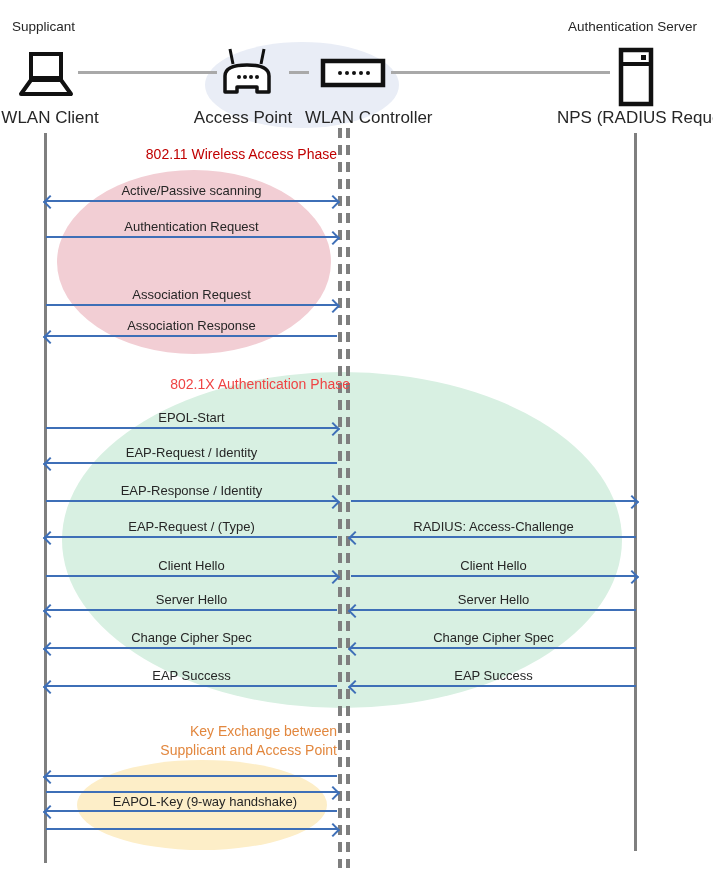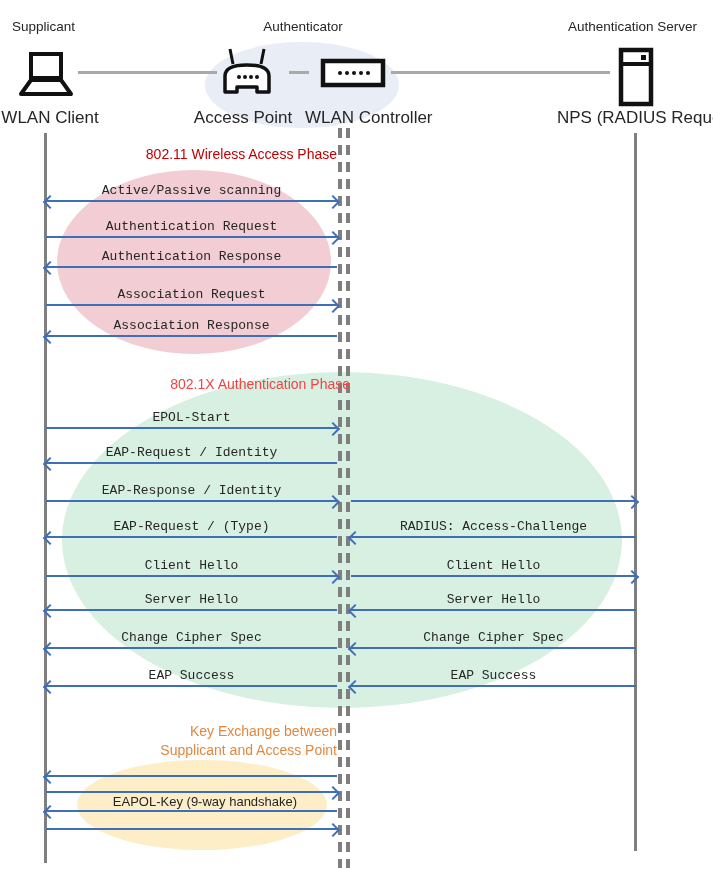--- a/index.html
+++ b/index.html
@@ -11,21 +11,21 @@
   .blob-green{left:62px;top:372px;width:560px;height:336px;background:#d8f0e2;}
   .blob-yellow{left:77px;top:760px;width:250px;height:90px;background:#fdeec8;}
   .lifeline{position:absolute;width:3px;background:#7f7f7f;z-index:1;}
   .dashline{position:absolute;width:4px;z-index:1;
     background:repeating-linear-gradient(to bottom,#7f7f7f 0,#7f7f7f 10px,transparent 10px,transparent 17px);}
   .connector{position:absolute;top:71px;height:3px;background:#a9a9a9;z-index:1;}
   .role{position:absolute;top:19px;font-size:13.5px;z-index:2;}
   .nodelbl{position:absolute;top:108px;font-size:17px;text-align:center;z-index:2;white-space:nowrap;}
   .icon{position:absolute;z-index:2;}
   .msg{position:absolute;height:20px;z-index:2;}
-  .msg .lbl{position:absolute;left:0;right:0;bottom:4px;text-align:center;font-size:13px;white-space:nowrap;font-family:Liberation Mono, monospace;}
+  .msg .lbl{position:absolute;left:0;right:0;bottom:4px;text-align:center;font-size:13px;white-space:nowrap;}
   .msg .line{position:absolute;left:0;right:0;bottom:0;height:2px;background:#3e6fb7;}
   .line.r::after{content:"";position:absolute;right:-1px;top:-3px;width:8px;height:8px;
     border-top:2.5px solid #3e6fb7;border-right:2.5px solid #3e6fb7;transform:rotate(45deg);}
   .line.l::before{content:"";position:absolute;left:-1px;top:-3px;width:8px;height:8px;
     border-top:2.5px solid #3e6fb7;border-left:2.5px solid #3e6fb7;transform:rotate(-45deg);}
   .leftcol{left:46px;width:291px;}
   .rightcol{left:351px;width:285px;}
   .phase-title{position:absolute;text-align:right;font-size:14px;z-index:2;white-space:nowrap;}
   .pt-red{color:#c00000;left:46px;width:291px;top:146px;}
   .pt-green{color:#ef4444;left:50px;width:300px;top:376px;}
@@ -36,21 +36,20 @@
 <body>
 
 <div class="stage">
 
   <div class="blob blob-blue"></div>
   <div class="blob blob-pink"></div>
   <div class="blob blob-green"></div>
   <div class="blob blob-yellow"></div>
 
   <div class="role" style="left:12px">Supplicant</div>
-  <div class="role" style="left:208px;width:190px;text-align:center">Authenticator</div>
   <div class="role" style="left:555px;width:155px;text-align:center">Authentication Server</div>
 
   <div class="connector" style="left:78px;width:139px"></div>
   <div class="connector" style="left:289px;width:20px"></div>
   <div class="connector" style="left:391px;width:219px"></div>
 
   <div class="icon" style="left:17px;top:51px">
     <svg width="58" height="48" viewBox="0 0 58 48">
       <rect x="14" y="3" width="30" height="24" fill="#fff" stroke="#111" stroke-width="4"></rect>
       <path d="M4 43 L14 29 H44 L54 43 Z" fill="#fff" stroke="#111" stroke-width="4" stroke-linejoin="round"></path>
@@ -102,24 +101,20 @@
     <div>Supplicant and Access Point</div>
   </div>
 
   <div class="msg leftcol" style="top:182px">
     <div class="lbl">Active/Passive scanning</div>
     <div class="line l r"></div>
   </div>
   <div class="msg leftcol" style="top:218px">
     <div class="lbl">Authentication Request</div>
     <div class="line r"></div>
-  </div>
-  <div class="msg leftcol" style="top:248px">
-    <div class="lbl">Authentication Response</div>
-    <div class="line l"></div>
   </div>
   <div class="msg leftcol" style="top:286px">
     <div class="lbl">Association Request</div>
     <div class="line r"></div>
   </div>
   <div class="msg leftcol" style="top:317px">
     <div class="lbl">Association Response</div>
     <div class="line l"></div>
   </div>
   <div class="msg leftcol" style="top:409px">

